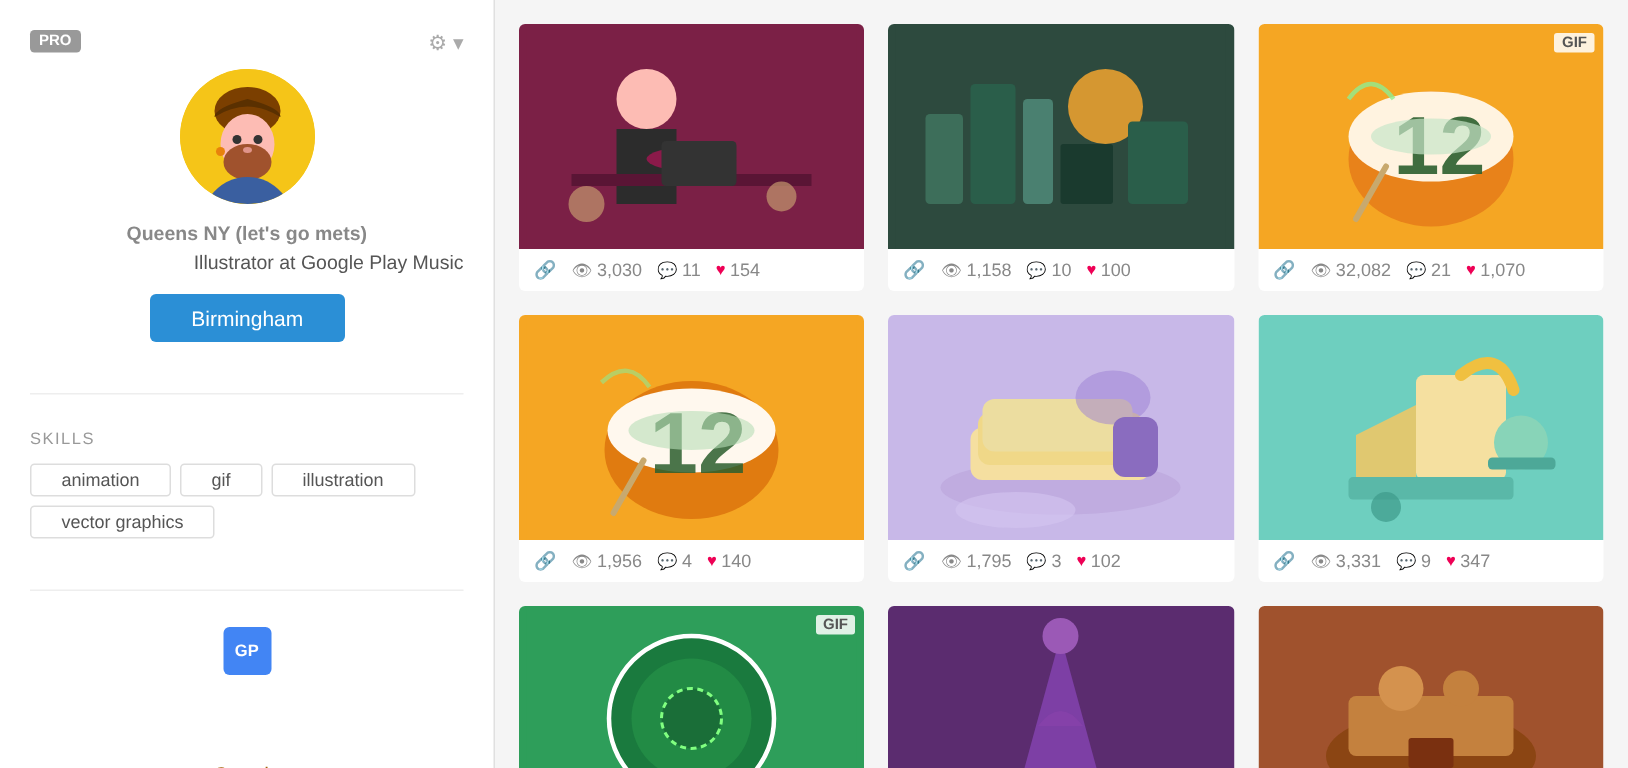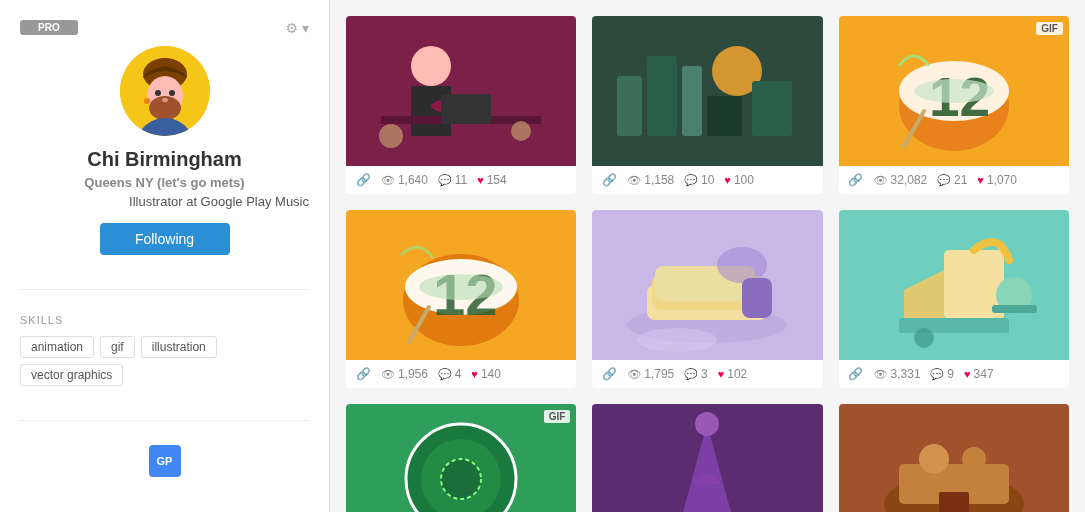--- a/index.html
+++ b/index.html
@@ -15,21 +15,21 @@
       display: flex;
       flex-direction: column;
       gap: 0;
     }
 
     .pro-badge {
       background: #999;
       color: #fff;
       font-size: 10px;
       font-weight: bold;
-      padding: 2px 18px;
+      padding: 2px 6px;
       border-radius: 3px;
       display: inline-block;
       width: fit-content;
       text-align: center;
     }
 
     .sidebar-top-bar {
       display: flex;
       justify-content: space-between;
       align-items: flex-start;
@@ -114,21 +114,21 @@
     .skills-container {
       display: flex;
       flex-wrap: wrap;
       gap: 6px;
       margin-bottom: 20px;
     }
 
     .skill-tag {
       border: 1px solid #ddd;
       border-radius: 3px;
-      padding: 3px 10px;
+      padding: 3px 20px;
       font-size: 12px;
       color: #555;
       text-align: right;
     }
 
     .teams-section { margin-top: 4px; }
 
     .team-item {
       display: flex;
       align-items: center;
@@ -253,25 +253,24 @@
 
         <path d="M20 85 Q30 72 45 72 Q60 72 70 85 Q57 90 45 90 Q33 90 20 85Z" fill="#3A5FA0"></path>
 
         <circle cx="27" cy="55" r="3" fill="#e8820c"></circle>
 
         <path d="M23 32 Q45 18 67 32 Q67 26 45 20 Q23 26 23 32Z" fill="#5a3000"></path>
       </svg>
     </div>
   </div>
 
-  <div class="profile-name">Chi Birmingham</div>
   <div class="profile-location">Queens NY (let's go mets)</div>
   <div class="profile-bio">Illustrator at Google Play Music</div>
 
-  <button class="following-btn">Following</button>
+  <button class="following-btn">Birmingham</button>
 
   <hr class="divider">
 
   <div class="section-label">SKILLS</div>
   <div class="skills-container">
     <span class="skill-tag">animation</span>
     <span class="skill-tag">gif</span>
     <span class="skill-tag">illustration</span>
     <span class="skill-tag">vector graphics</span>
   </div>
@@ -301,21 +300,21 @@
       <ellipse cx="110" cy="90" rx="30" ry="8" fill="#8B1A4A"></ellipse>
       <circle cx="40" cy="120" r="12" fill="#c5996e" opacity="0.7"></circle>
       <circle cx="170" cy="115" r="10" fill="#c5996e" opacity="0.7"></circle>
       <rect x="90" y="78" width="50" height="30" fill="#333" rx="3"></rect>
     </svg>
         </div>
         <div class="card-stats">
       <span class="link-icon">🔗</span>
       <span class="stat">
         <span style="font-size:11px">👁</span>
-        <span>1,640</span>
+        <span>3,030</span>
       </span>
       <span class="stat">
         <span style="font-size:11px">💬</span>
         <span>11</span>
       </span>
       <span class="stat">
         <span style="color:#e05; font-size:11px">♥</span>
         <span>154</span>
       </span>
     </div>

